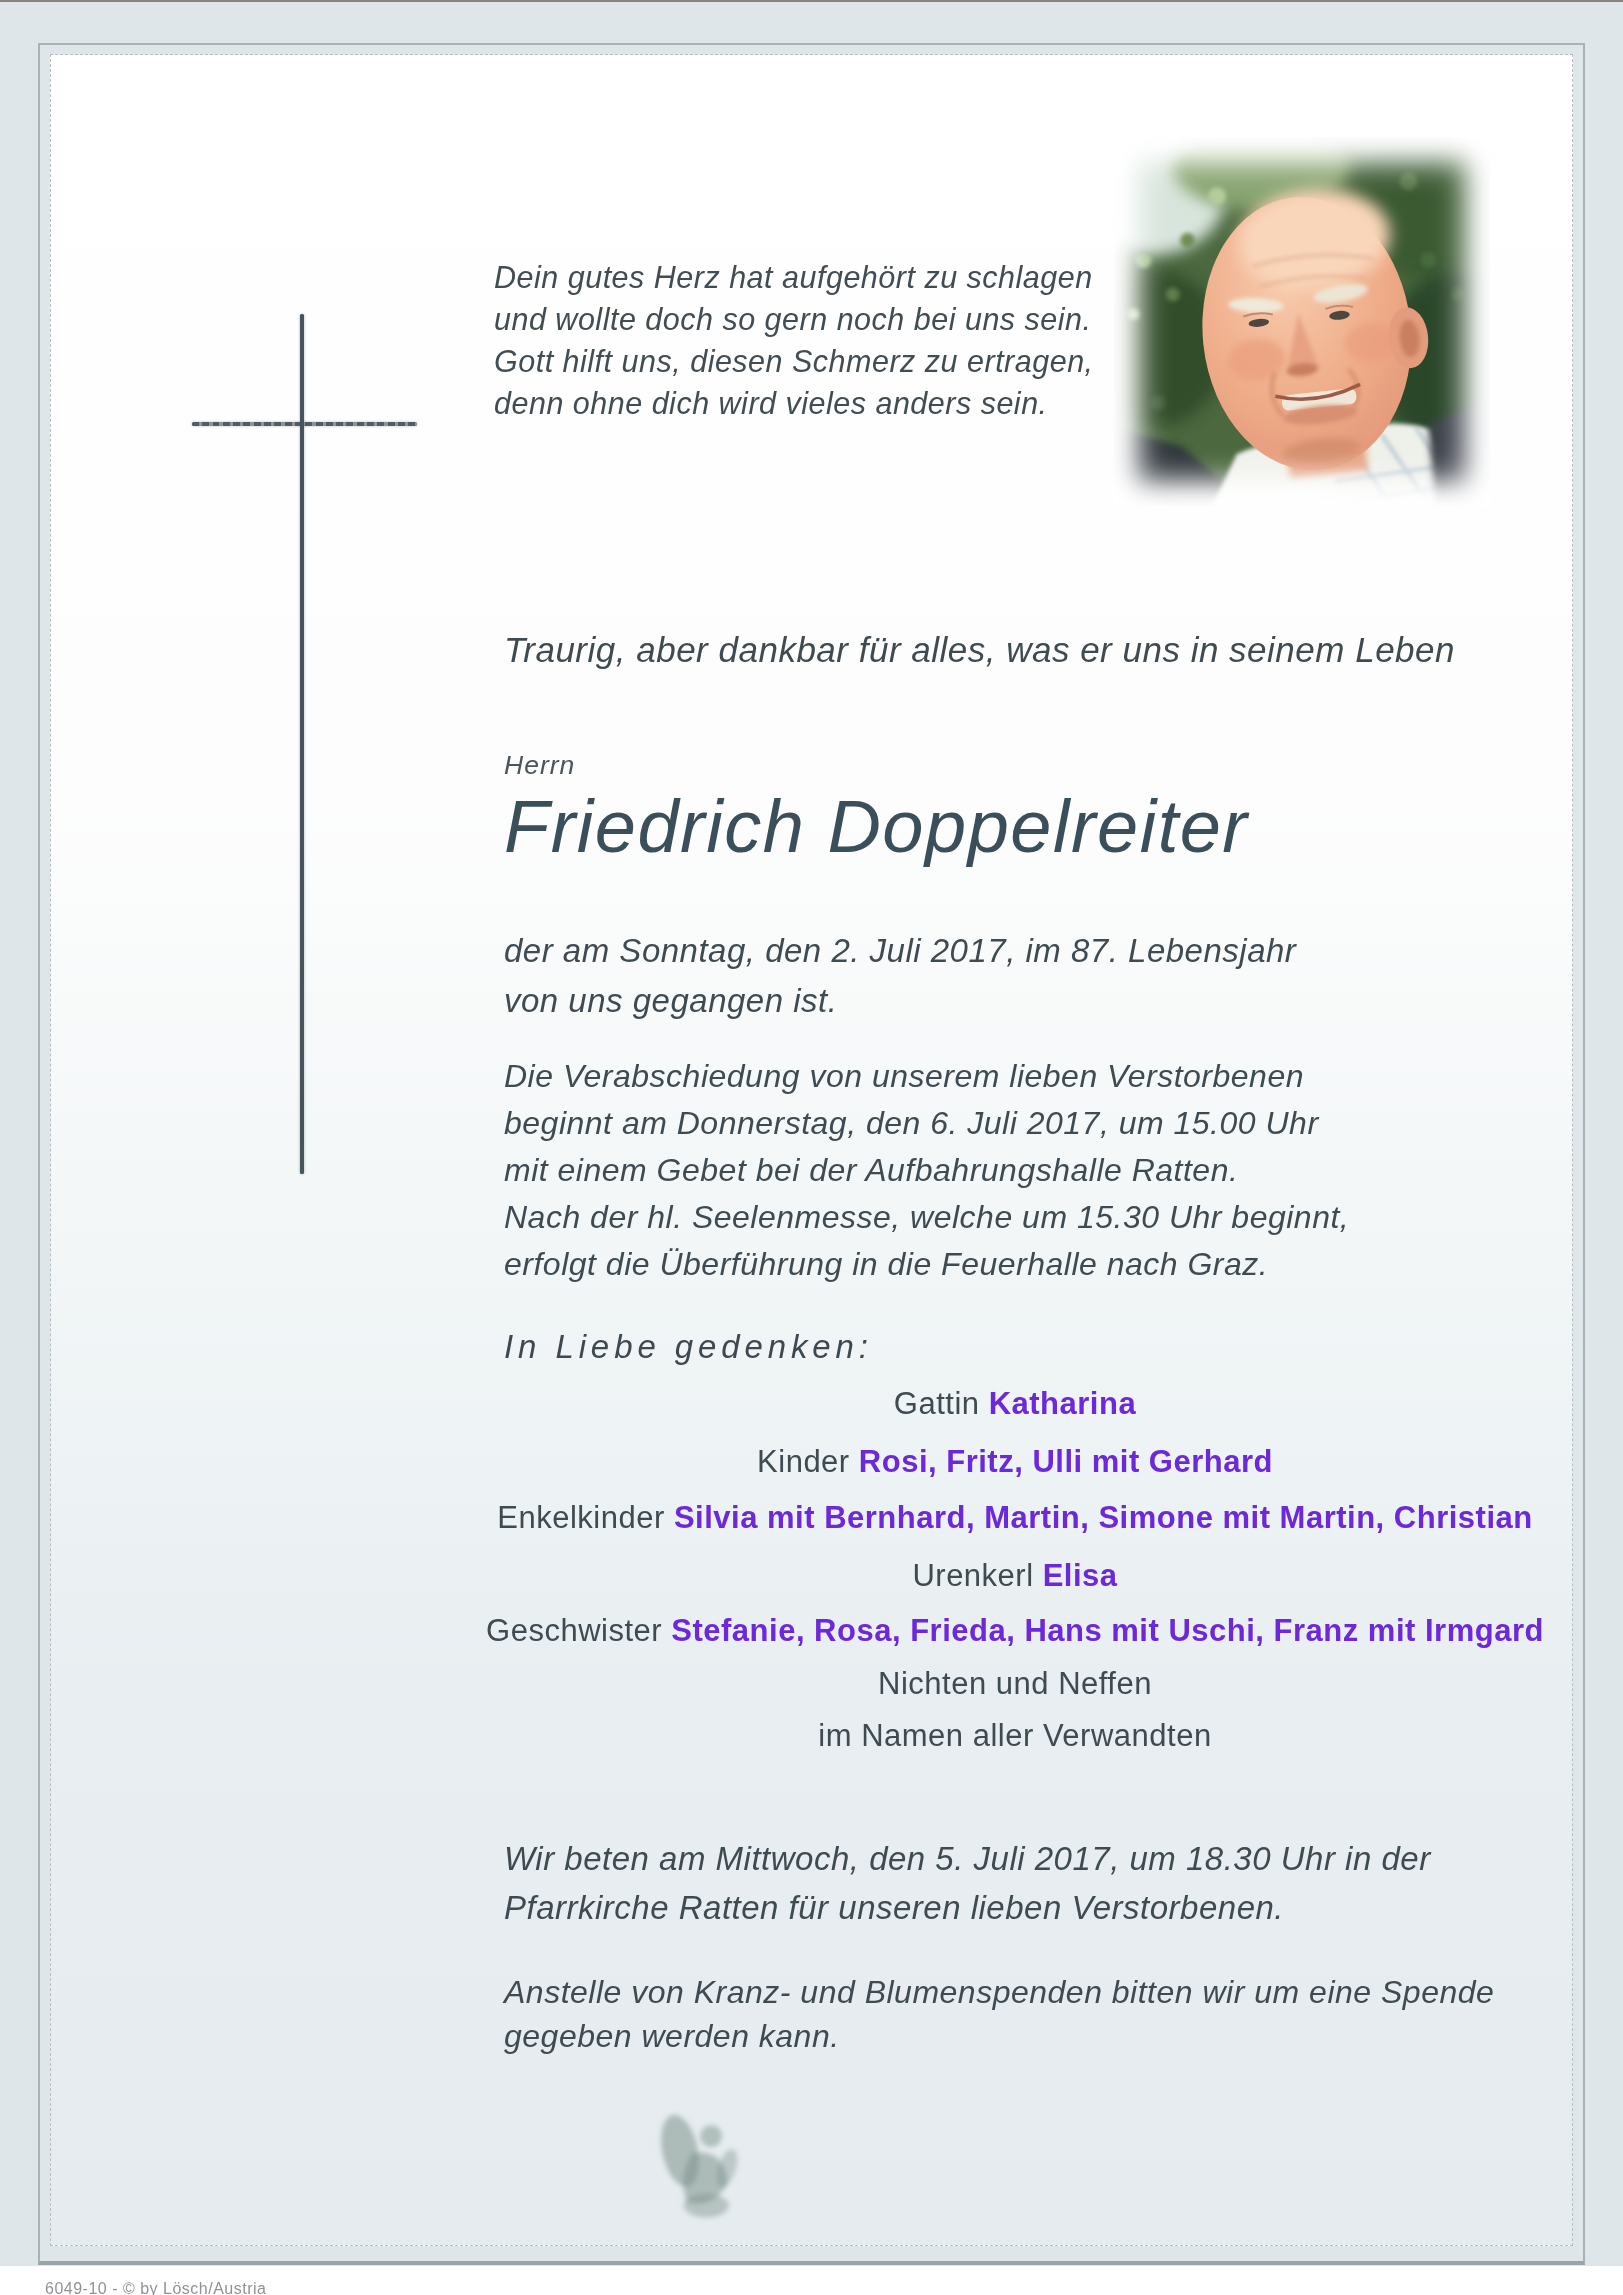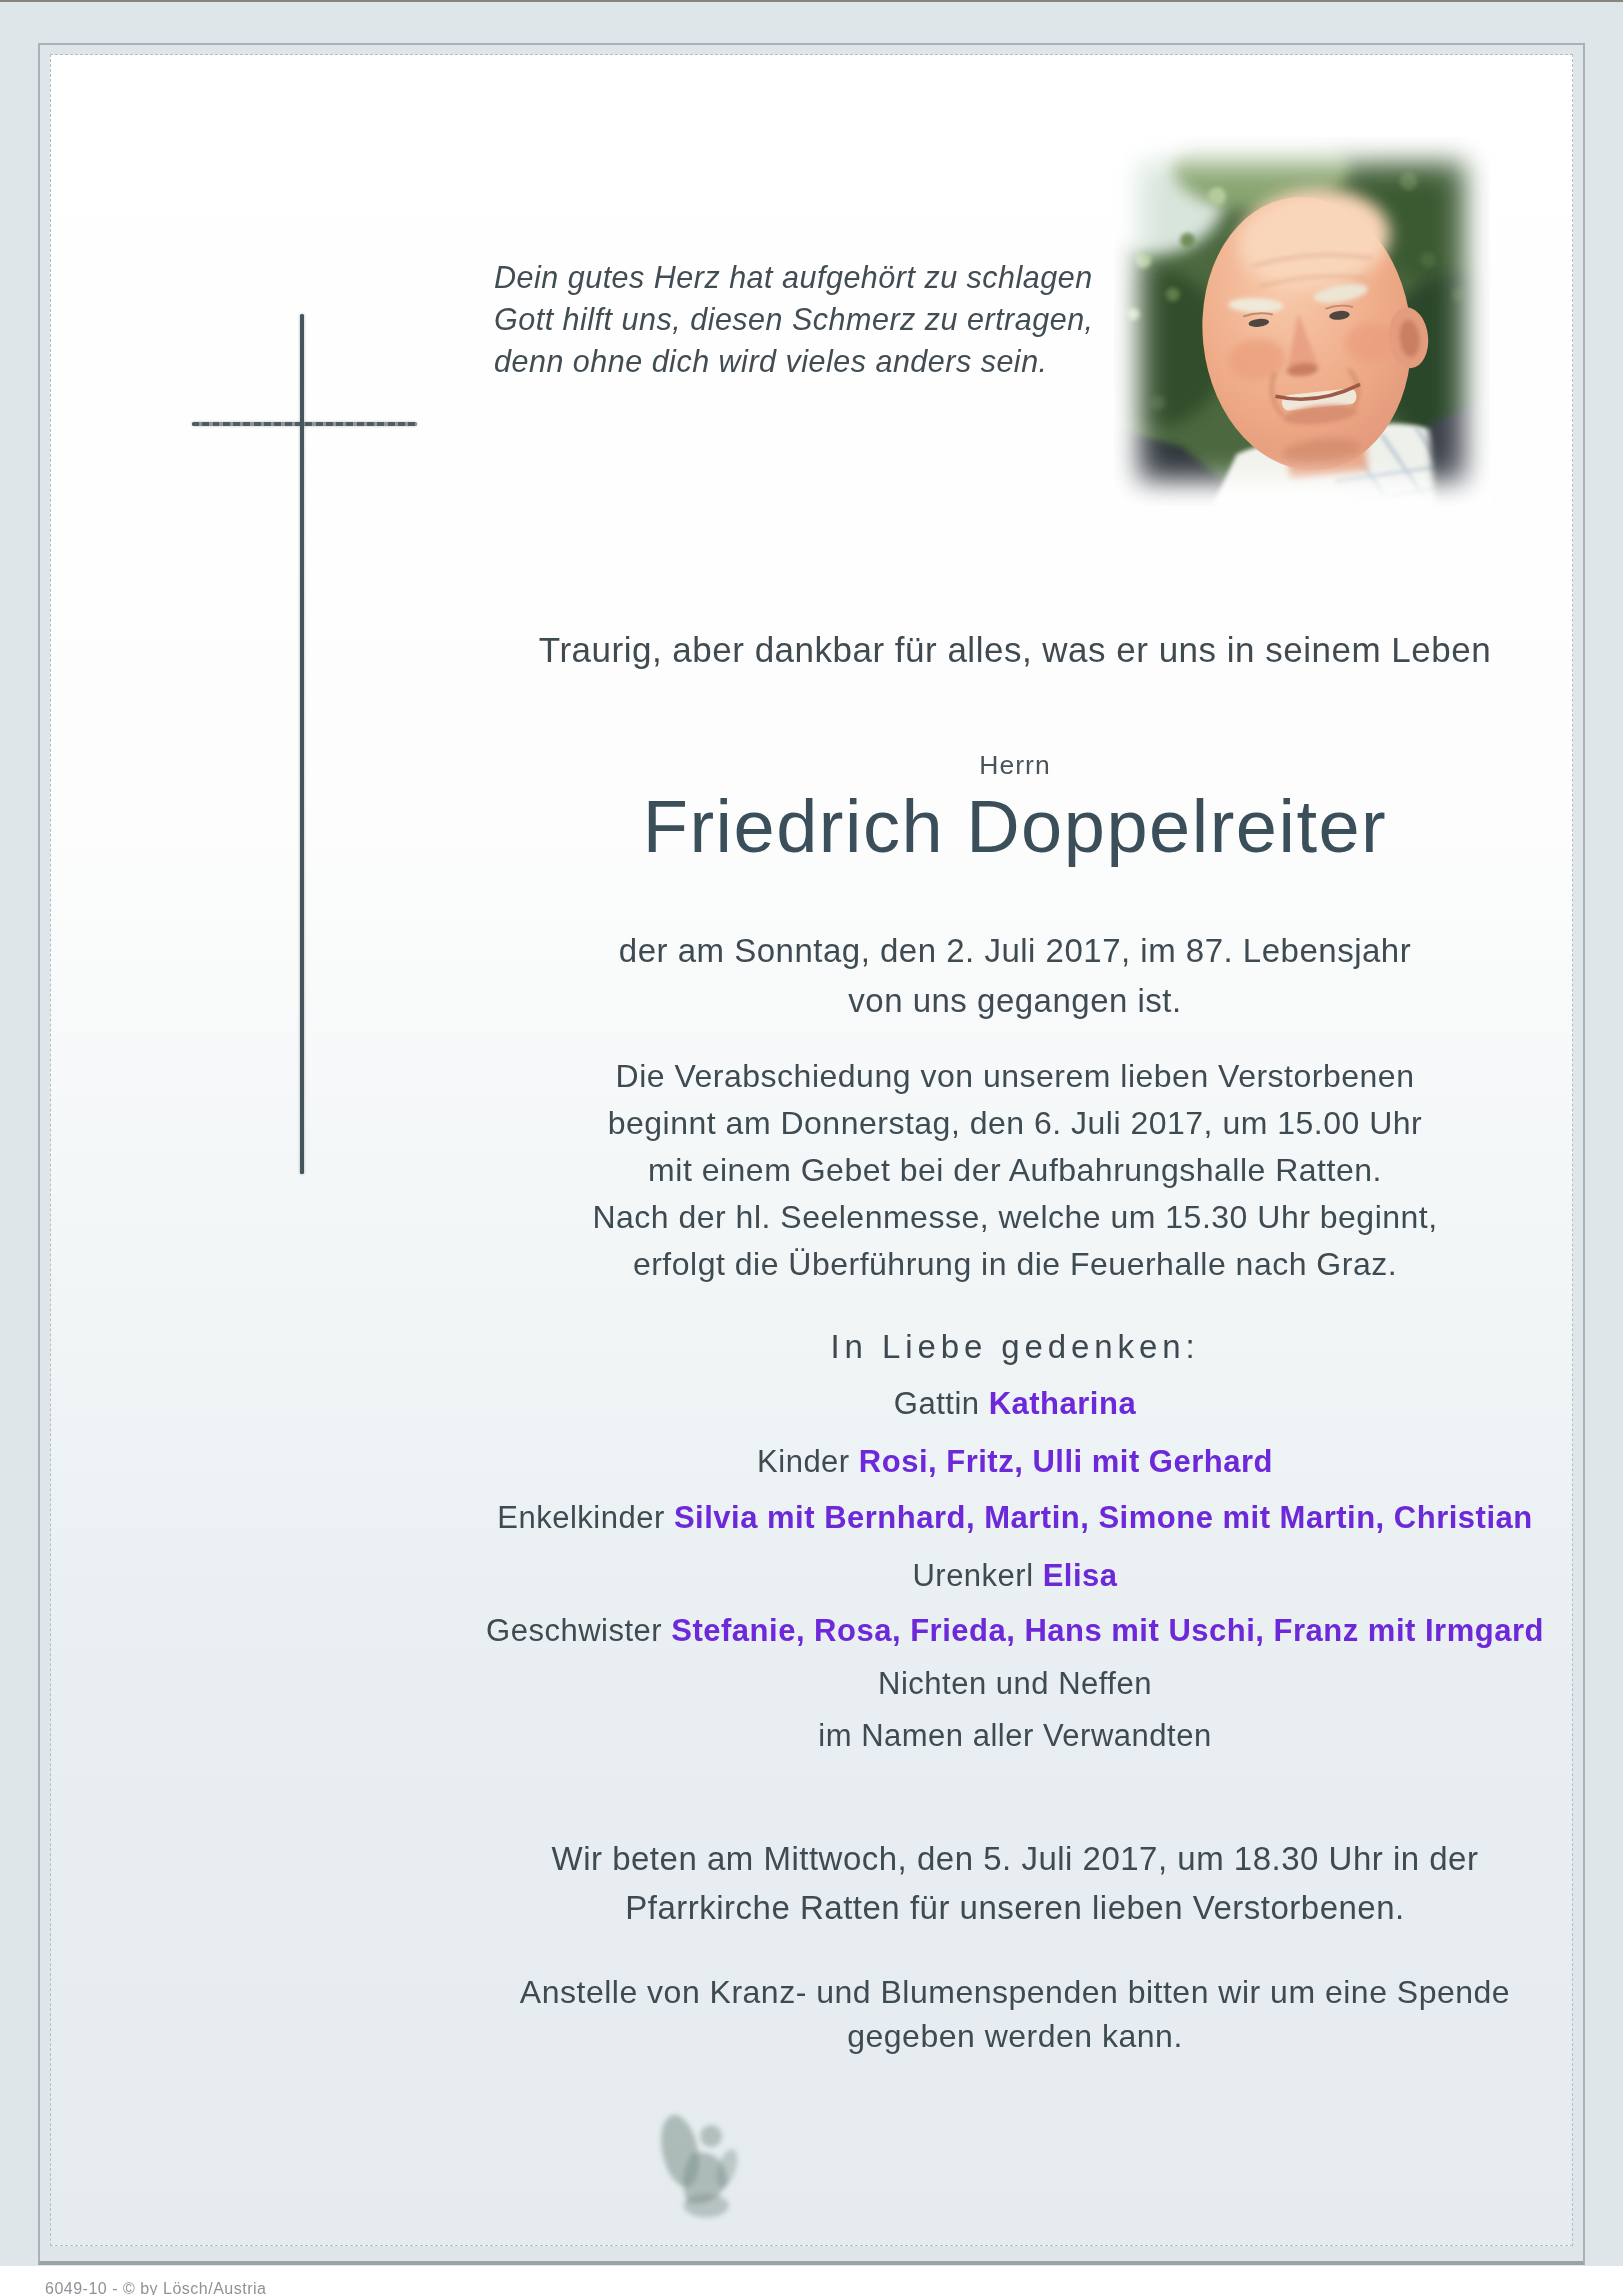--- a/index.html
+++ b/index.html
@@ -18,21 +18,21 @@
   .cross-v{position:absolute;left:300px;top:314px;width:4.4px;height:860px;background:#46545b;
         border-radius:1.5px;box-shadow:0 0 2.9px rgba(70,84,91,.45);}
   .cross-h{position:absolute;left:192px;top:422px;width:225px;height:4.4px;border-radius:1.5px;
         background:repeating-linear-gradient(90deg,rgba(70,84,91,.95) 0 6.9px,rgba(70,84,91,.62) 6.9px 10.3px);
         box-shadow:0 0 2.5px rgba(70,84,91,.4);}
   
   .photo{position:absolute;left:1114px;top:137px;width:376px;height:369px;}
   .photo svg{display:block;width:100%;height:100%;}
   .photo .feather{position:absolute;inset:0;box-shadow:inset 0 0 34px 22px #ffffff;pointer-events:none;}
   
-  .col{position:absolute;left:504px;width:1022px;text-align:center;}
+  .col{position:absolute;left:504px;width:1022px;text-align:left;font-style:italic;}
   .poem{position:absolute;left:494px;top:256px;text-align:left;font-style:italic;
         font-size:30.5px;line-height:42px;color:#414c53;letter-spacing:0.5px;}
   .intro{top:623px;font-size:35px;line-height:53px;color:#3f4a51;letter-spacing:0.5px;}
   .herrn{top:750px;font-size:26.5px;color:#4b545a;letter-spacing:1px;}
   .name{top:784px;font-size:74px;color:#3a4f5a;letter-spacing:1.5px;white-space:nowrap;}
   .death{top:926px;font-size:33px;line-height:50px;letter-spacing:0.5px;}
   .farewell{top:1053px;font-size:32px;line-height:47px;letter-spacing:0.5px;}
   .liebe{top:1328px;font-size:33px;letter-spacing:4.9px;color:#3d4850;}
   .family-line{position:absolute;left:472px;width:1086px;text-align:center;font-size:31px;
         color:#3f4b52;letter-spacing:0.5px;white-space:nowrap;}
@@ -150,20 +150,21 @@
         <ellipse cx="400" cy="640" rx="80" ry="24" fill="#d79070" filter="url(#b8)"></ellipse>
       </g>
 
       <rect x="-28" y="-28" width="822" height="806" fill="none" stroke="#ffffff" stroke-width="100" filter="url(#b30)"></rect>
     </svg>
     <div class="feather"></div>
   </div>
 
   <div class="poem">
     <div>Dein gutes Herz hat aufgehört zu schlagen</div>
+    <div>und wollte doch so gern noch bei uns sein.</div>
     <div>Gott hilft uns, diesen Schmerz zu ertragen,</div>
     <div>denn ohne dich wird vieles anders sein.</div>
   </div>
 
   <div class="col intro">
     <div>Traurig, aber dankbar für alles, was er uns in seinem Leben</div>
   </div>
 
   <div class="col herrn">Herrn</div>
 

